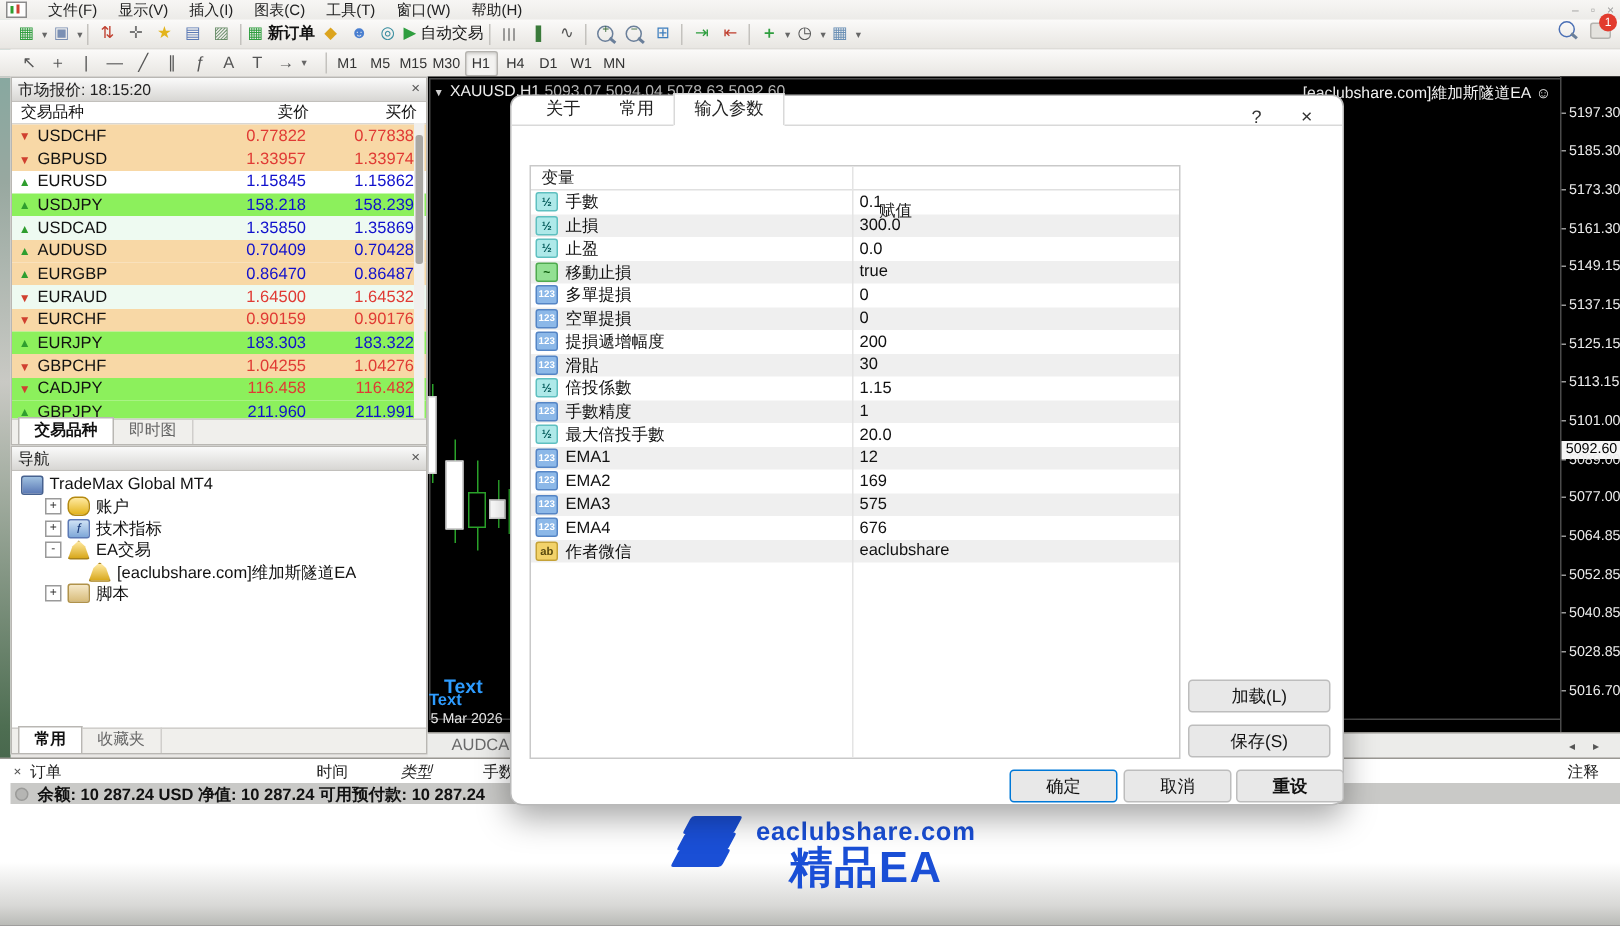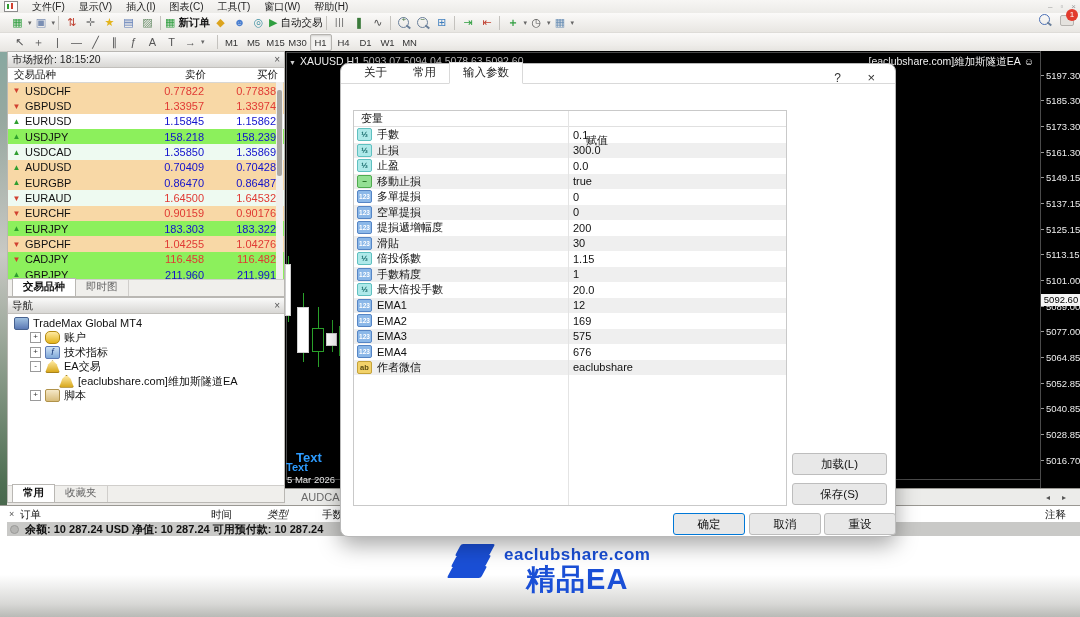--- a/index.html
+++ b/index.html
@@ -161,21 +161,21 @@
   .pi-double{background:#aee9e9;border:1px solid #5fc0c0;color:#045a5a;font-size:8px;}
   .pi-int{background:#8cb8e8;border:1px solid #5585c5;color:#fff;}
   .pi-bool{background:#93e093;border:1px solid #4faa4f;color:#0a5a0a;font-size:8px;}
   .pi-string{background:#f2d26a;border:1px solid #c5a238;color:#5a4a10;font-size:7.5px;}
   .dlg-btn{position:absolute;height:20px;background:#e8e8e8;border:1px solid #bdbdbd;border-radius:3px;
     font-size:11.5px;color:#111;display:flex;align-items:center;justify-content:center;}
   #btn-load{right:8px;top:389px;width:93px;}
   #btn-save{right:8px;top:419px;width:93px;}
   #btn-ok{left:332px;top:449px;width:70px;border:1px solid #0078d7;}
   #btn-cancel{left:408px;top:449px;width:70px;}
-  #btn-reset{left:483px;top:449px;width:70px;}
+  #btn-reset{left:483px;top:449px;width:70px;font-weight:bold;}
 </style>
 </head>
 <body>
 
 <div id="screen" data-name="mt4-window">
 
   <div id="wallpaper" data-name="desktop-wallpaper-sliver"></div>
 
   <div id="menubar" data-name="menu-bar">
     <div id="app-icon" data-name="app-icon"></div>

